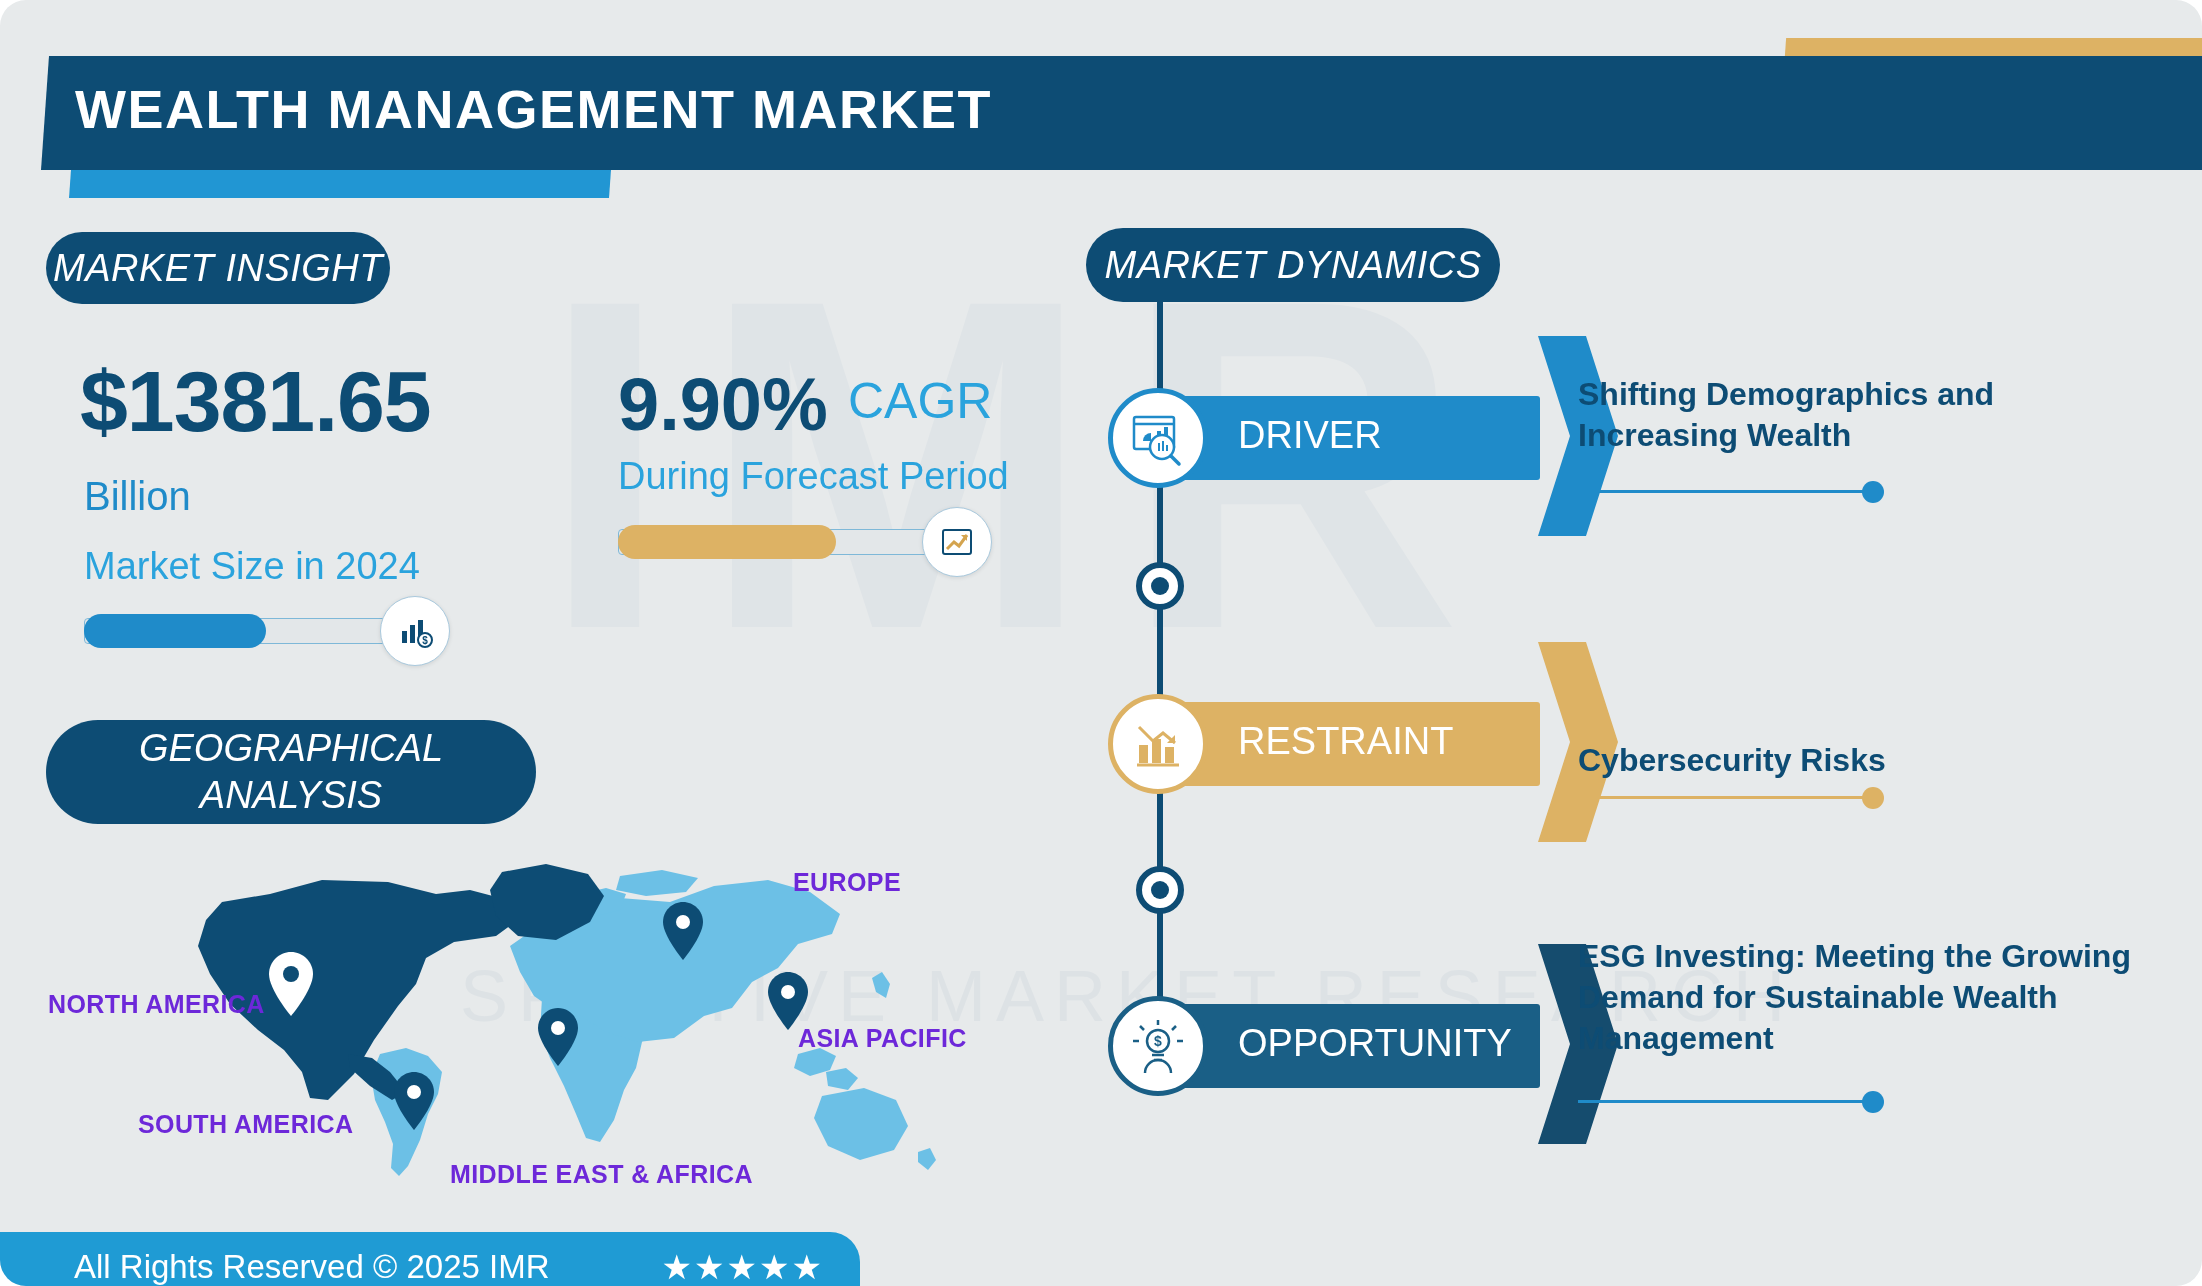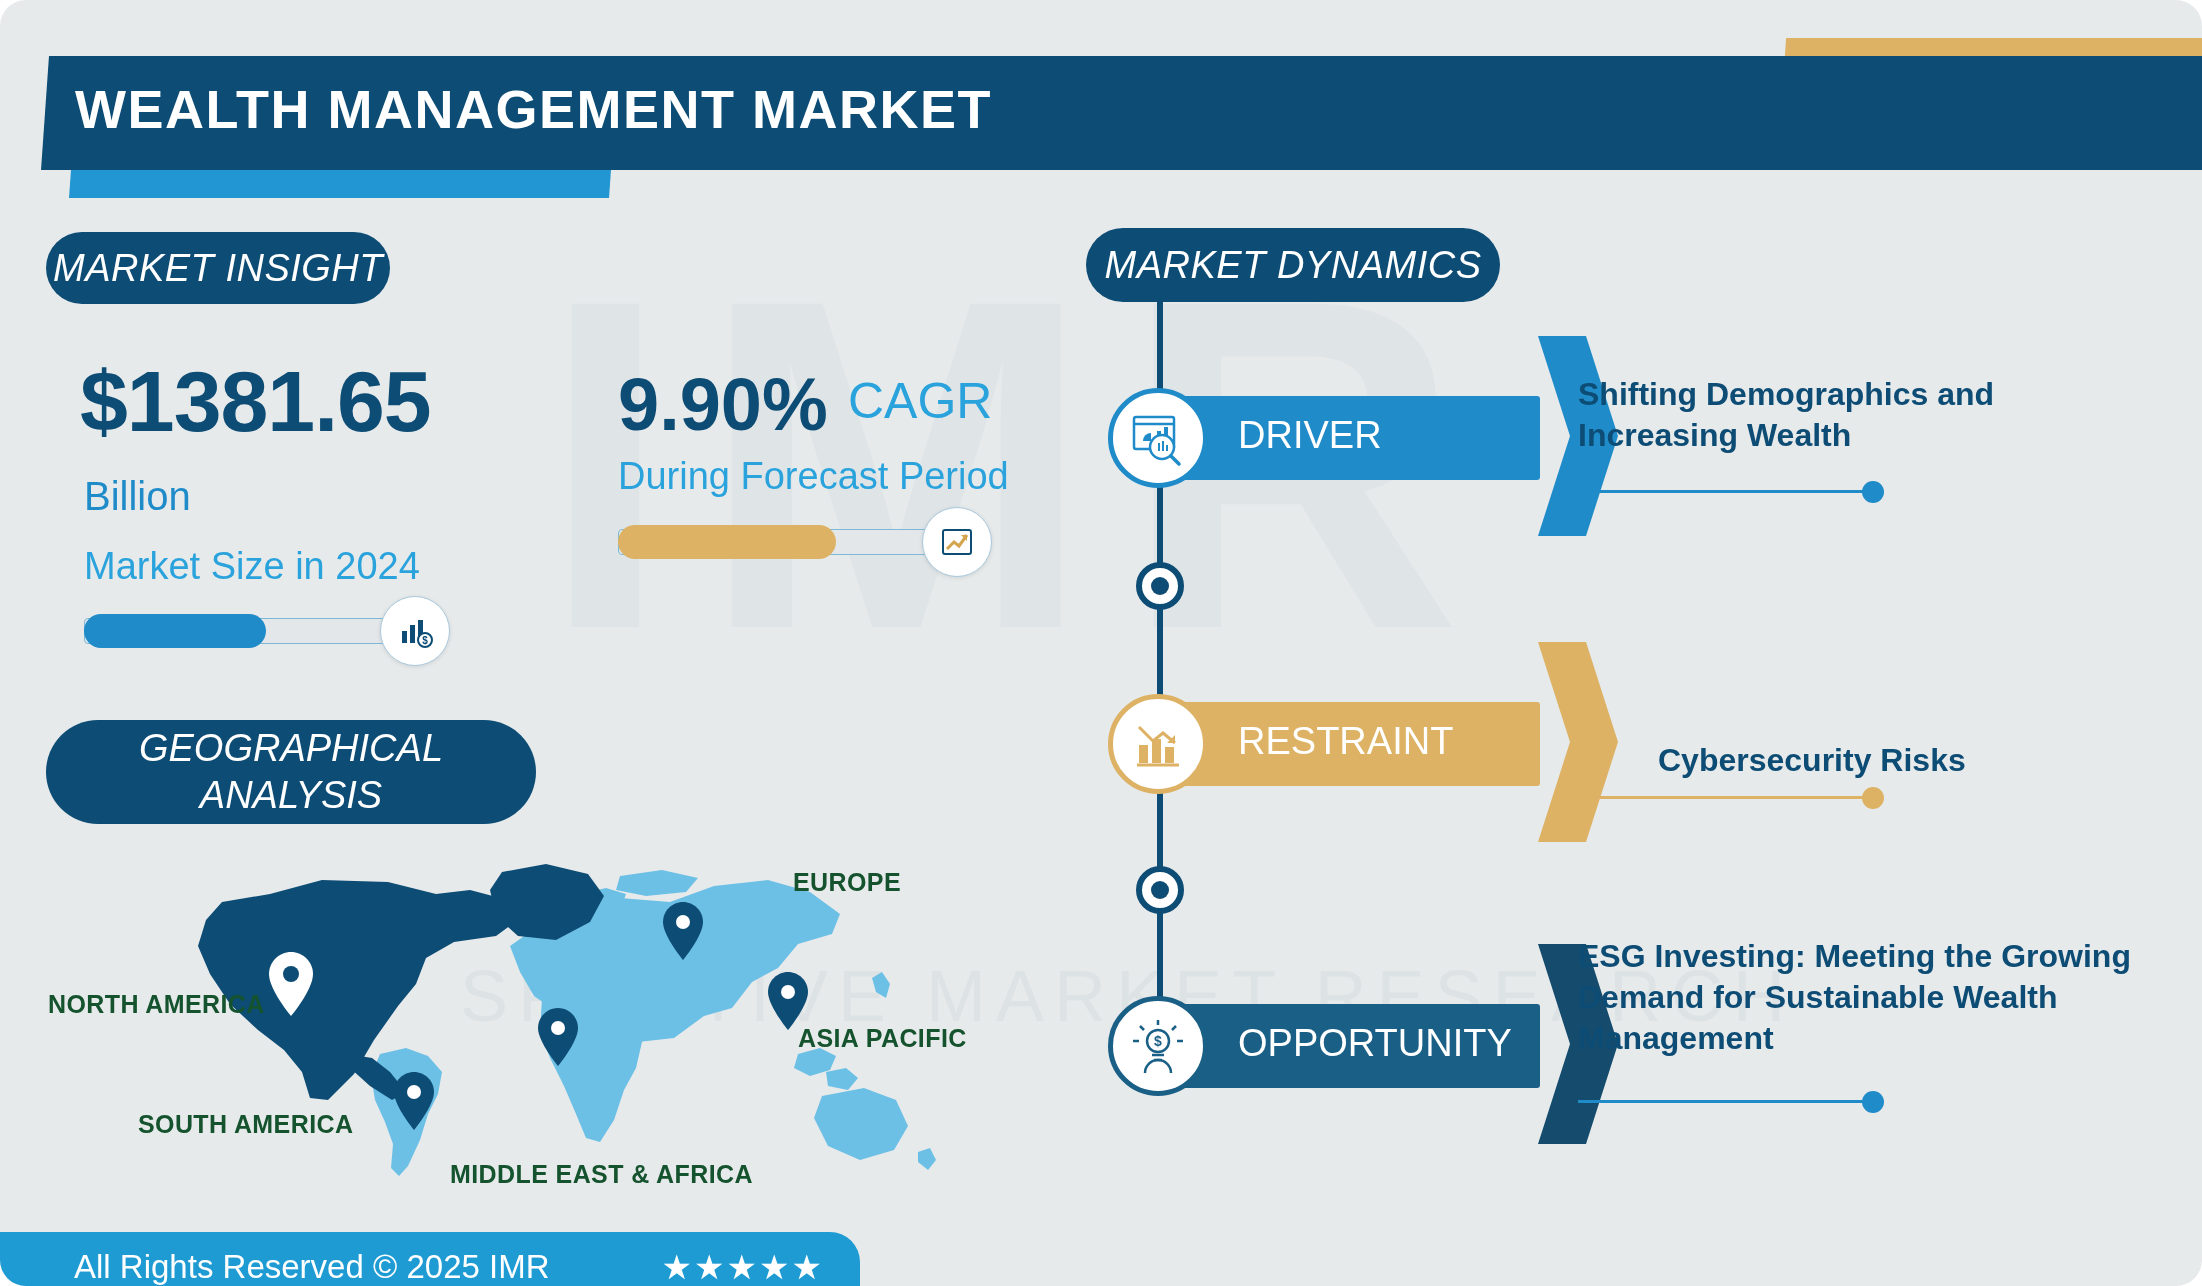--- a/index.html
+++ b/index.html
@@ -149,21 +149,21 @@
   #cagr-bar .bar-icon { left: 304px; }
 
   
   #map-wrap {
     position: absolute; left: 150px; top: 858px;
     width: 870px; height: 330px;
     z-index: 3;
   }
   .map-label {
     position: absolute;
-    font-size: 25px; font-weight: 700; color: #14532d;
+    font-size: 25px; font-weight: 700; color: #6d28d9;
     letter-spacing: 0.4px;
     white-space: nowrap;
     z-index: 4;
   }
   #lbl-na { left: 48px; top: 990px; }
   #lbl-sa { left: 138px; top: 1110px; }
   #lbl-mea { left: 450px; top: 1160px; }
   #lbl-eu { left: 793px; top: 868px; }
   #lbl-ap { left: 798px; top: 1024px; }
 
@@ -231,21 +231,21 @@
   #row-driver .dyn-band { width: 380px; background: #1f8bc9; }
   #row-driver .dyn-badge { border: 5px solid #1f8bc9; }
   #driver-text { left: 1578px; top: 374px; width: 520px; }
   #driver-rule { left: 1578px; top: 490px; width: 300px; background: #1f8bc9; }
   #driver-dot { left: 1862px; top: 481px; background: #1f8bc9; }
 
   
   #row-restraint { left: 1160px; top: 702px; }
   #row-restraint .dyn-band { width: 380px; background: #ddb264; }
   #row-restraint .dyn-badge { border: 5px solid #ddb264; }
-  #restraint-text { left: 1658px; top: 740px; width: 520px; }
+  #restraint-text { left: 1578px; top: 740px; width: 520px; }
   #restraint-rule { left: 1578px; top: 796px; width: 300px; background: #ddb264; }
   #restraint-dot { left: 1862px; top: 787px; background: #ddb264; }
 
   
   #row-opportunity { left: 1160px; top: 1004px; }
   #row-opportunity .dyn-band { width: 380px; background: #1a5f86; }
   #row-opportunity .dyn-badge { border: 5px solid #1a5f86; }
   #opportunity-text { left: 1578px; top: 936px; width: 560px; }
   #opportunity-rule { left: 1578px; top: 1100px; width: 300px; background: #1f8bc9; }
   #opportunity-dot { left: 1862px; top: 1091px; background: #1f8bc9; }

